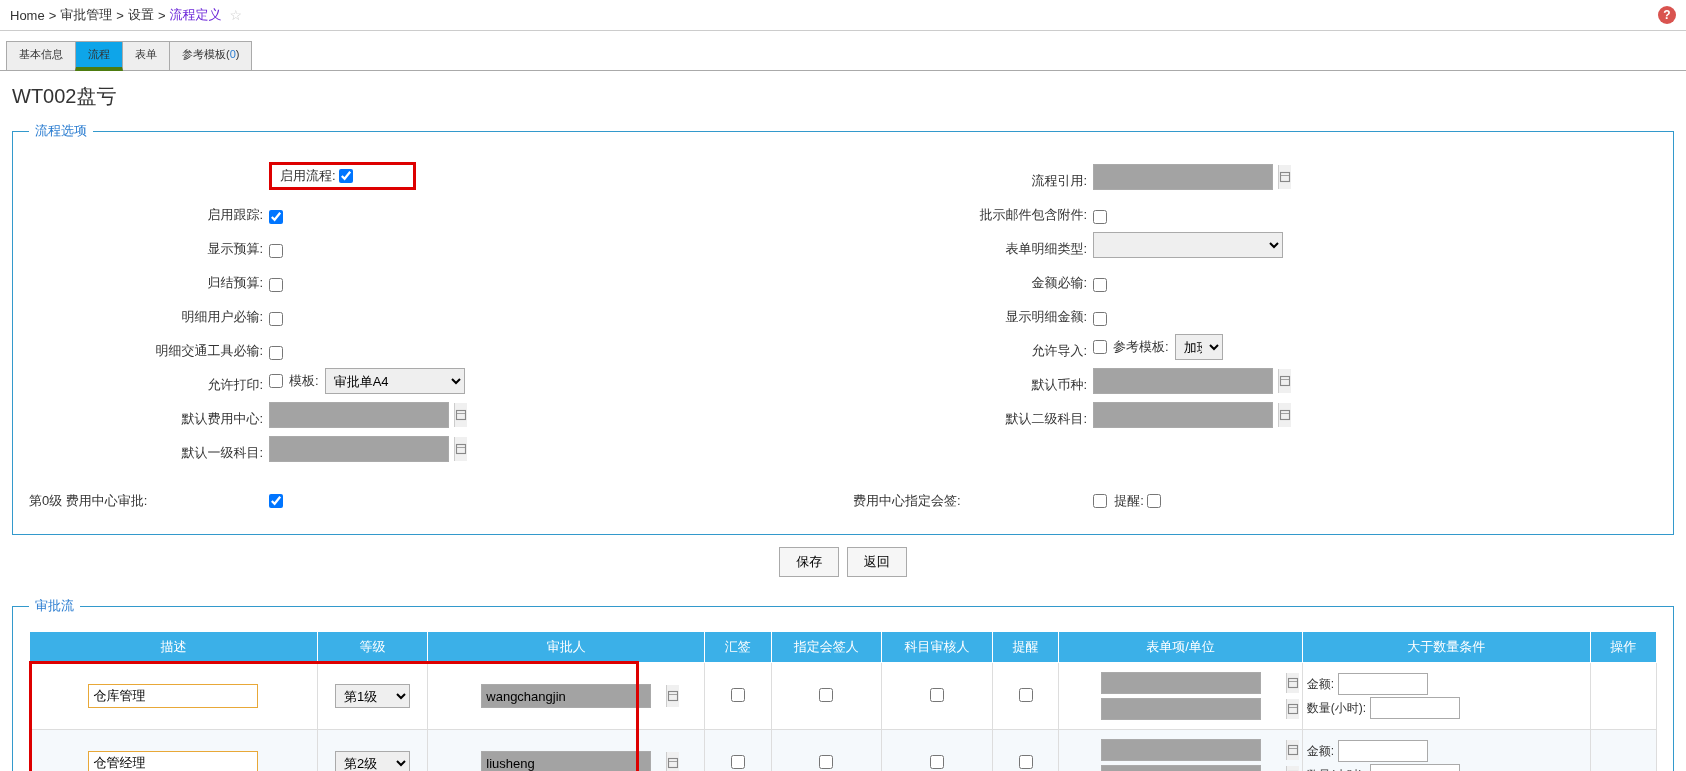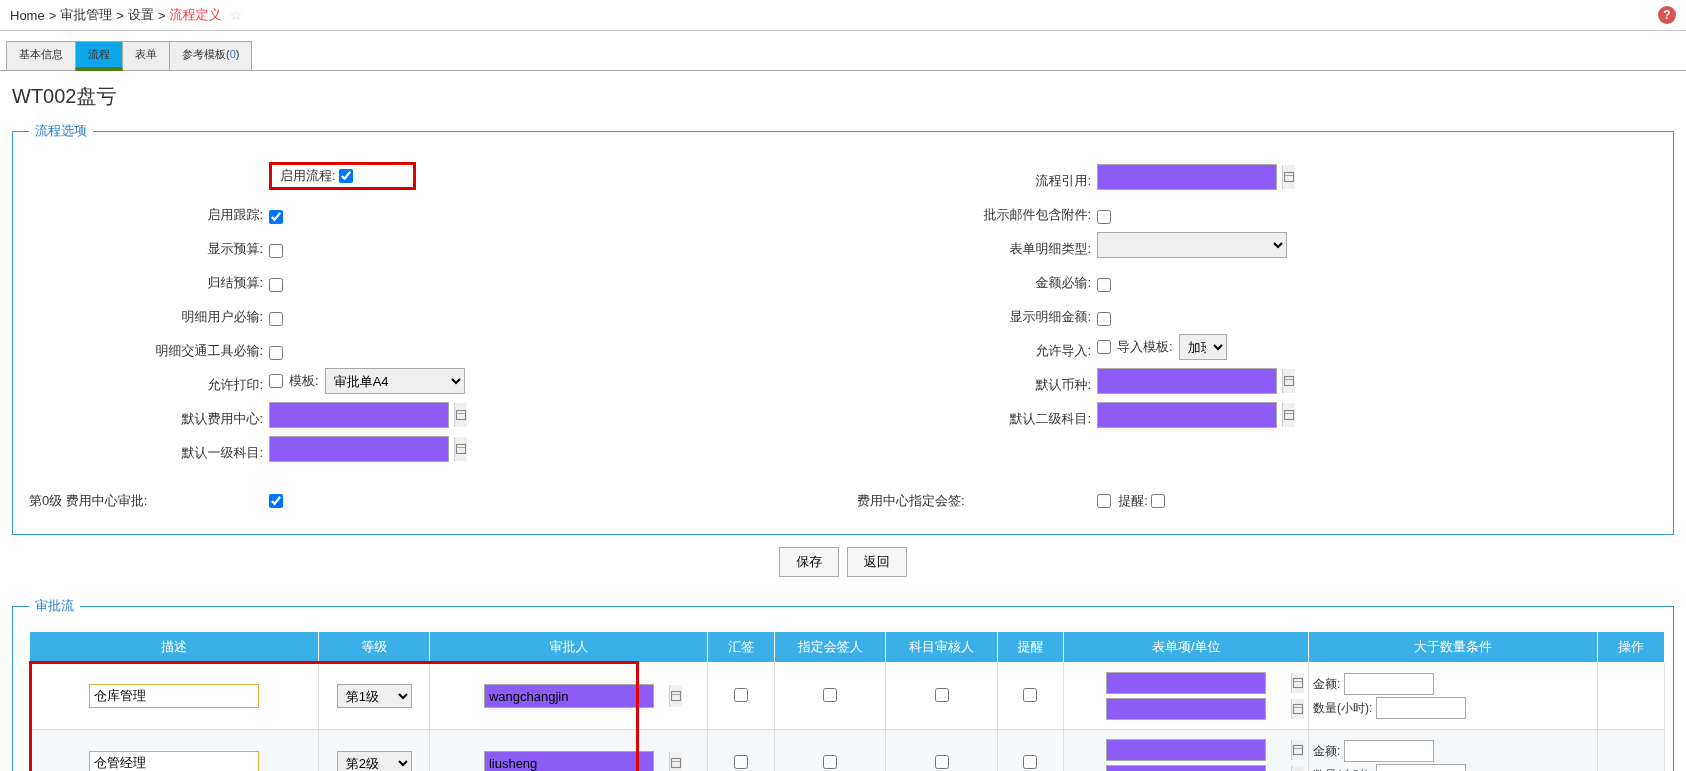--- a/index.html
+++ b/index.html
@@ -24,21 +24,21 @@
     .breadcrumb-left {
       display: flex;
       align-items: center;
       gap: 4px;
     }
     .breadcrumb a {
       color: #333;
       text-decoration: none;
     }
     .breadcrumb .current {
-      color: #ef4444;
+      color: #6d28d9;
     }
     .star-icon {
       color: #ccc;
       font-size: 14px;
       margin-left: 4px;
     }
     .help-icon {
       width: 18px;
       height: 18px;
       border-radius: 50%;
@@ -76,21 +76,21 @@
       border-top: 1px solid #aaa;
       margin-top: -1px;
       padding: 12px;
     }
     .page-title {
       margin-bottom: 12px;
       font-size: 20px;
     }
     fieldset {
       border: 1px solid #39c;
-      padding: 16px 8px 24px 16px;
+      padding: 16px 16px 24px 16px;
       margin-bottom: 4px;
       position: relative;
     }
     legend {
       color: #2a7cd0;
       padding: 0 6px;
       font-size: 13px;
     }
     .form-grid {
       display: flex;
@@ -119,21 +119,21 @@
     input[type="checkbox"] {
       width: 14px;
       height: 14px;
     }
     .lookup {
       display: inline-flex;
       align-items: center;
       border: 1px solid #aaa;
       height: 26px;
       width: 180px;
-      background: #8b5cf6;
+      background: #a3a3a3;
     }
     .lookup input {
       border: none;
       flex: 1;
       padding: 2px 4px;
       outline: none;
       background: transparent;
       font-size: 13px;
     }
     .lookup .lookup-btn {
@@ -404,21 +404,21 @@
         <div class="form-row">
           <label>显示明细金额:</label>
           <div class="ctrl">
               <input type="checkbox" style="">
             </div>
         </div>
         <div class="form-row">
           <label>允许导入:</label>
           <div class="ctrl">
             <input type="checkbox" style="">
-            <span>导入模板:</span>
+            <span>参考模板:</span>
             <select style="width:48px">
               <option>加班</option>
             </select>
           </div>
         </div>
         <div class="form-row">
           <label>默认币种:</label>
           <div class="ctrl">
             <div class="lookup">
               <input type="text" style="">

